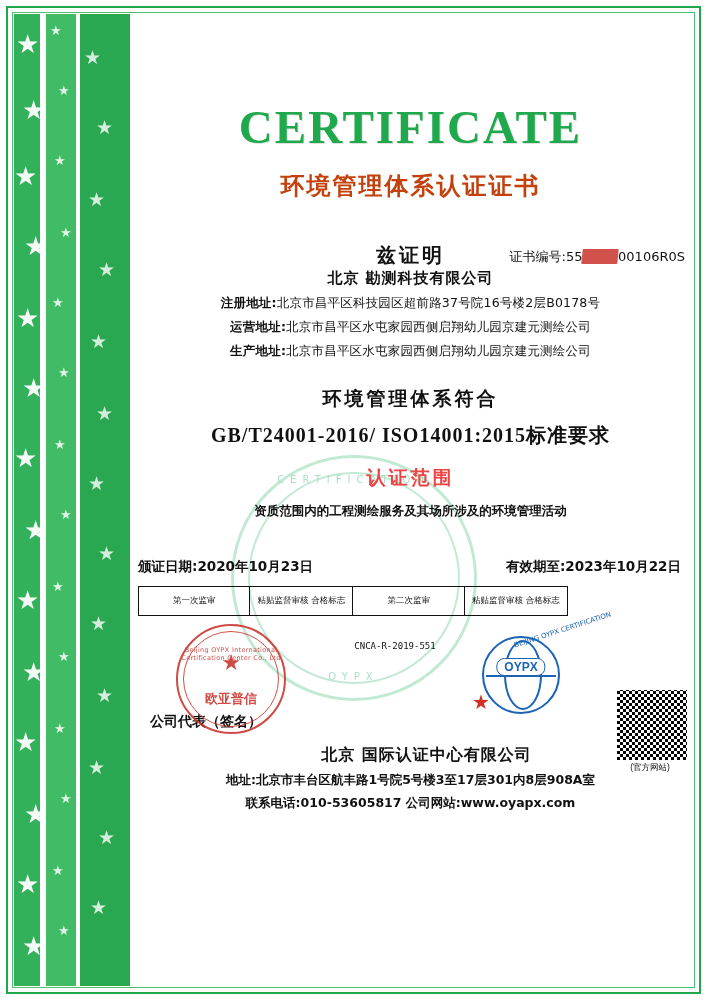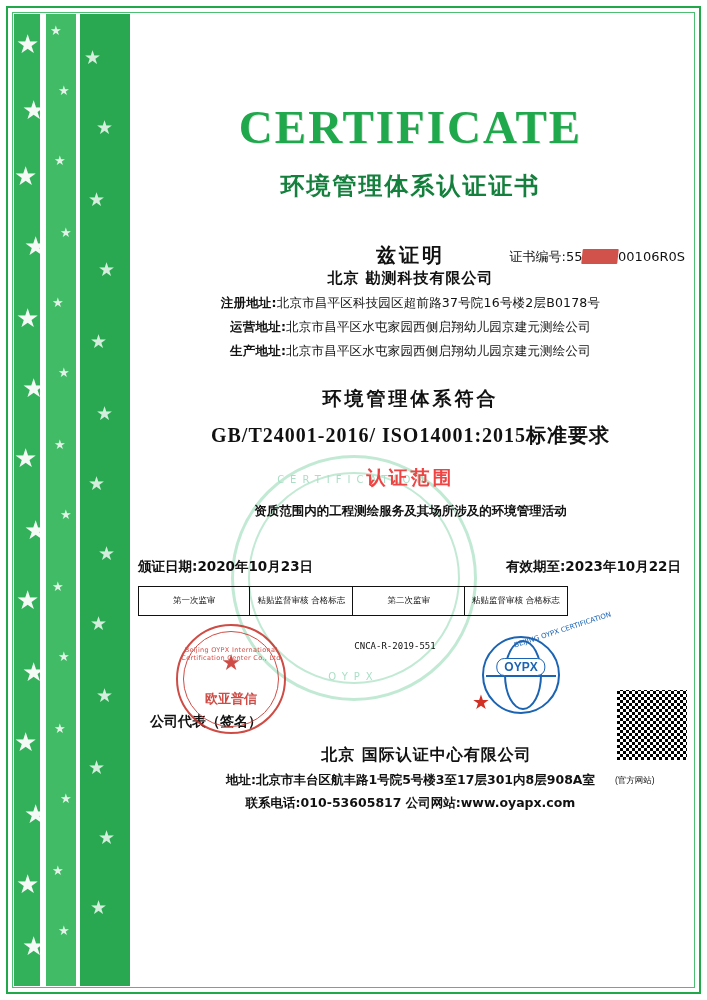--- a/index.html
+++ b/index.html
@@ -74,21 +74,21 @@
     letter-spacing: 2px;
     color: #1fa84c;
     text-shadow: 1px 1px 0 rgba(0,0,0,.12);
   }
   .cert-sub {
     margin-top: 16px;
     font-family: "DejaVu Sans", sans-serif;
     font-weight: bold;
     font-size: 24px;
     letter-spacing: 2px;
-    color: #15803d;
+    color: #c2410c;
   }
   .zizhengming {
     margin-top: 40px;
     font-family: "DejaVu Sans", sans-serif;
     font-weight: bold;
     font-size: 20px;
     letter-spacing: 3px;
     color: #111;
   }
   .cert-no {
@@ -200,25 +200,25 @@
     width: 70px;
     height: 70px;
     background:
       repeating-linear-gradient(90deg,#000 0 3px,#fff 3px 6px),
       repeating-linear-gradient(0deg,#000 0 3px,#fff 3px 6px);
     background-blend-mode: difference;
     border: 2px solid #fff;
     box-shadow: 0 0 0 1px #fff;
   }
   .qr-cap {
-    margin-top: 13px;
+    margin-top: 0;
     font-family: Liberation Sans, sans-serif;
     font-size: 8.5px;
     color: #111;
-    text-align: left;
+    text-align: center;
   }
   
   .logos {
     position: relative;
     height: 105px;
     margin-top: 6px;
     margin-left: 8px;
   }
   .seal {
     position: absolute;

